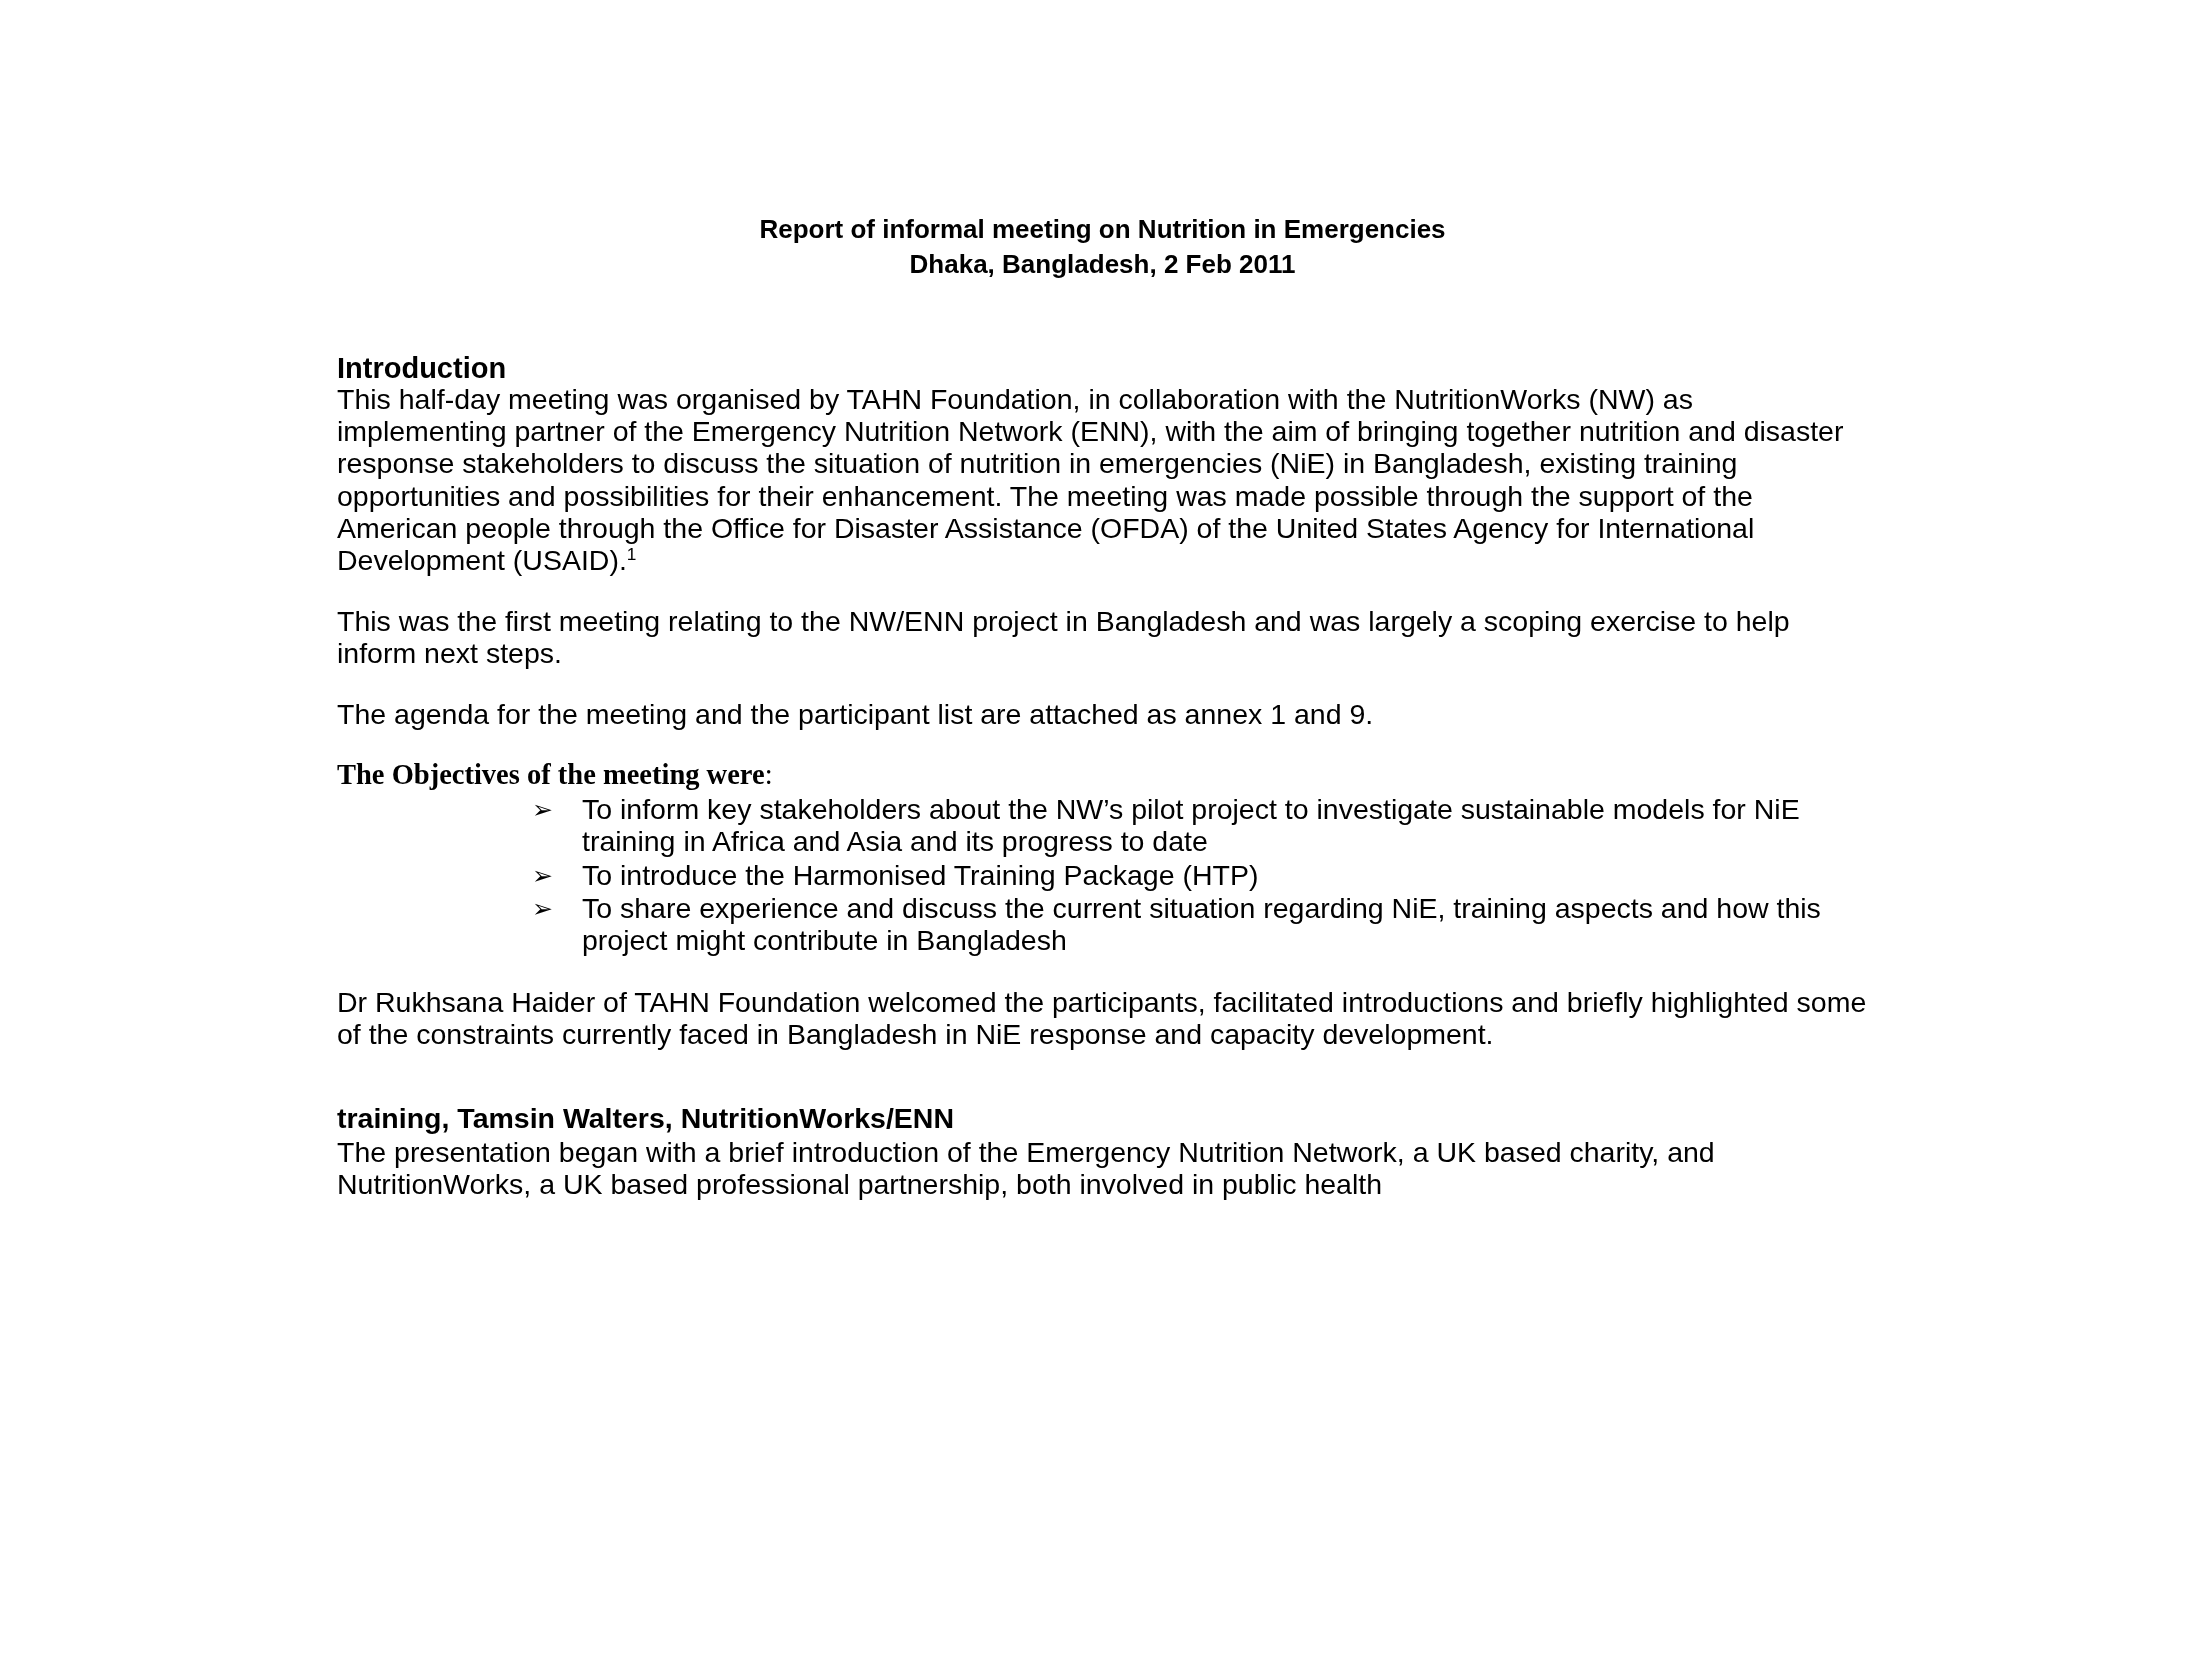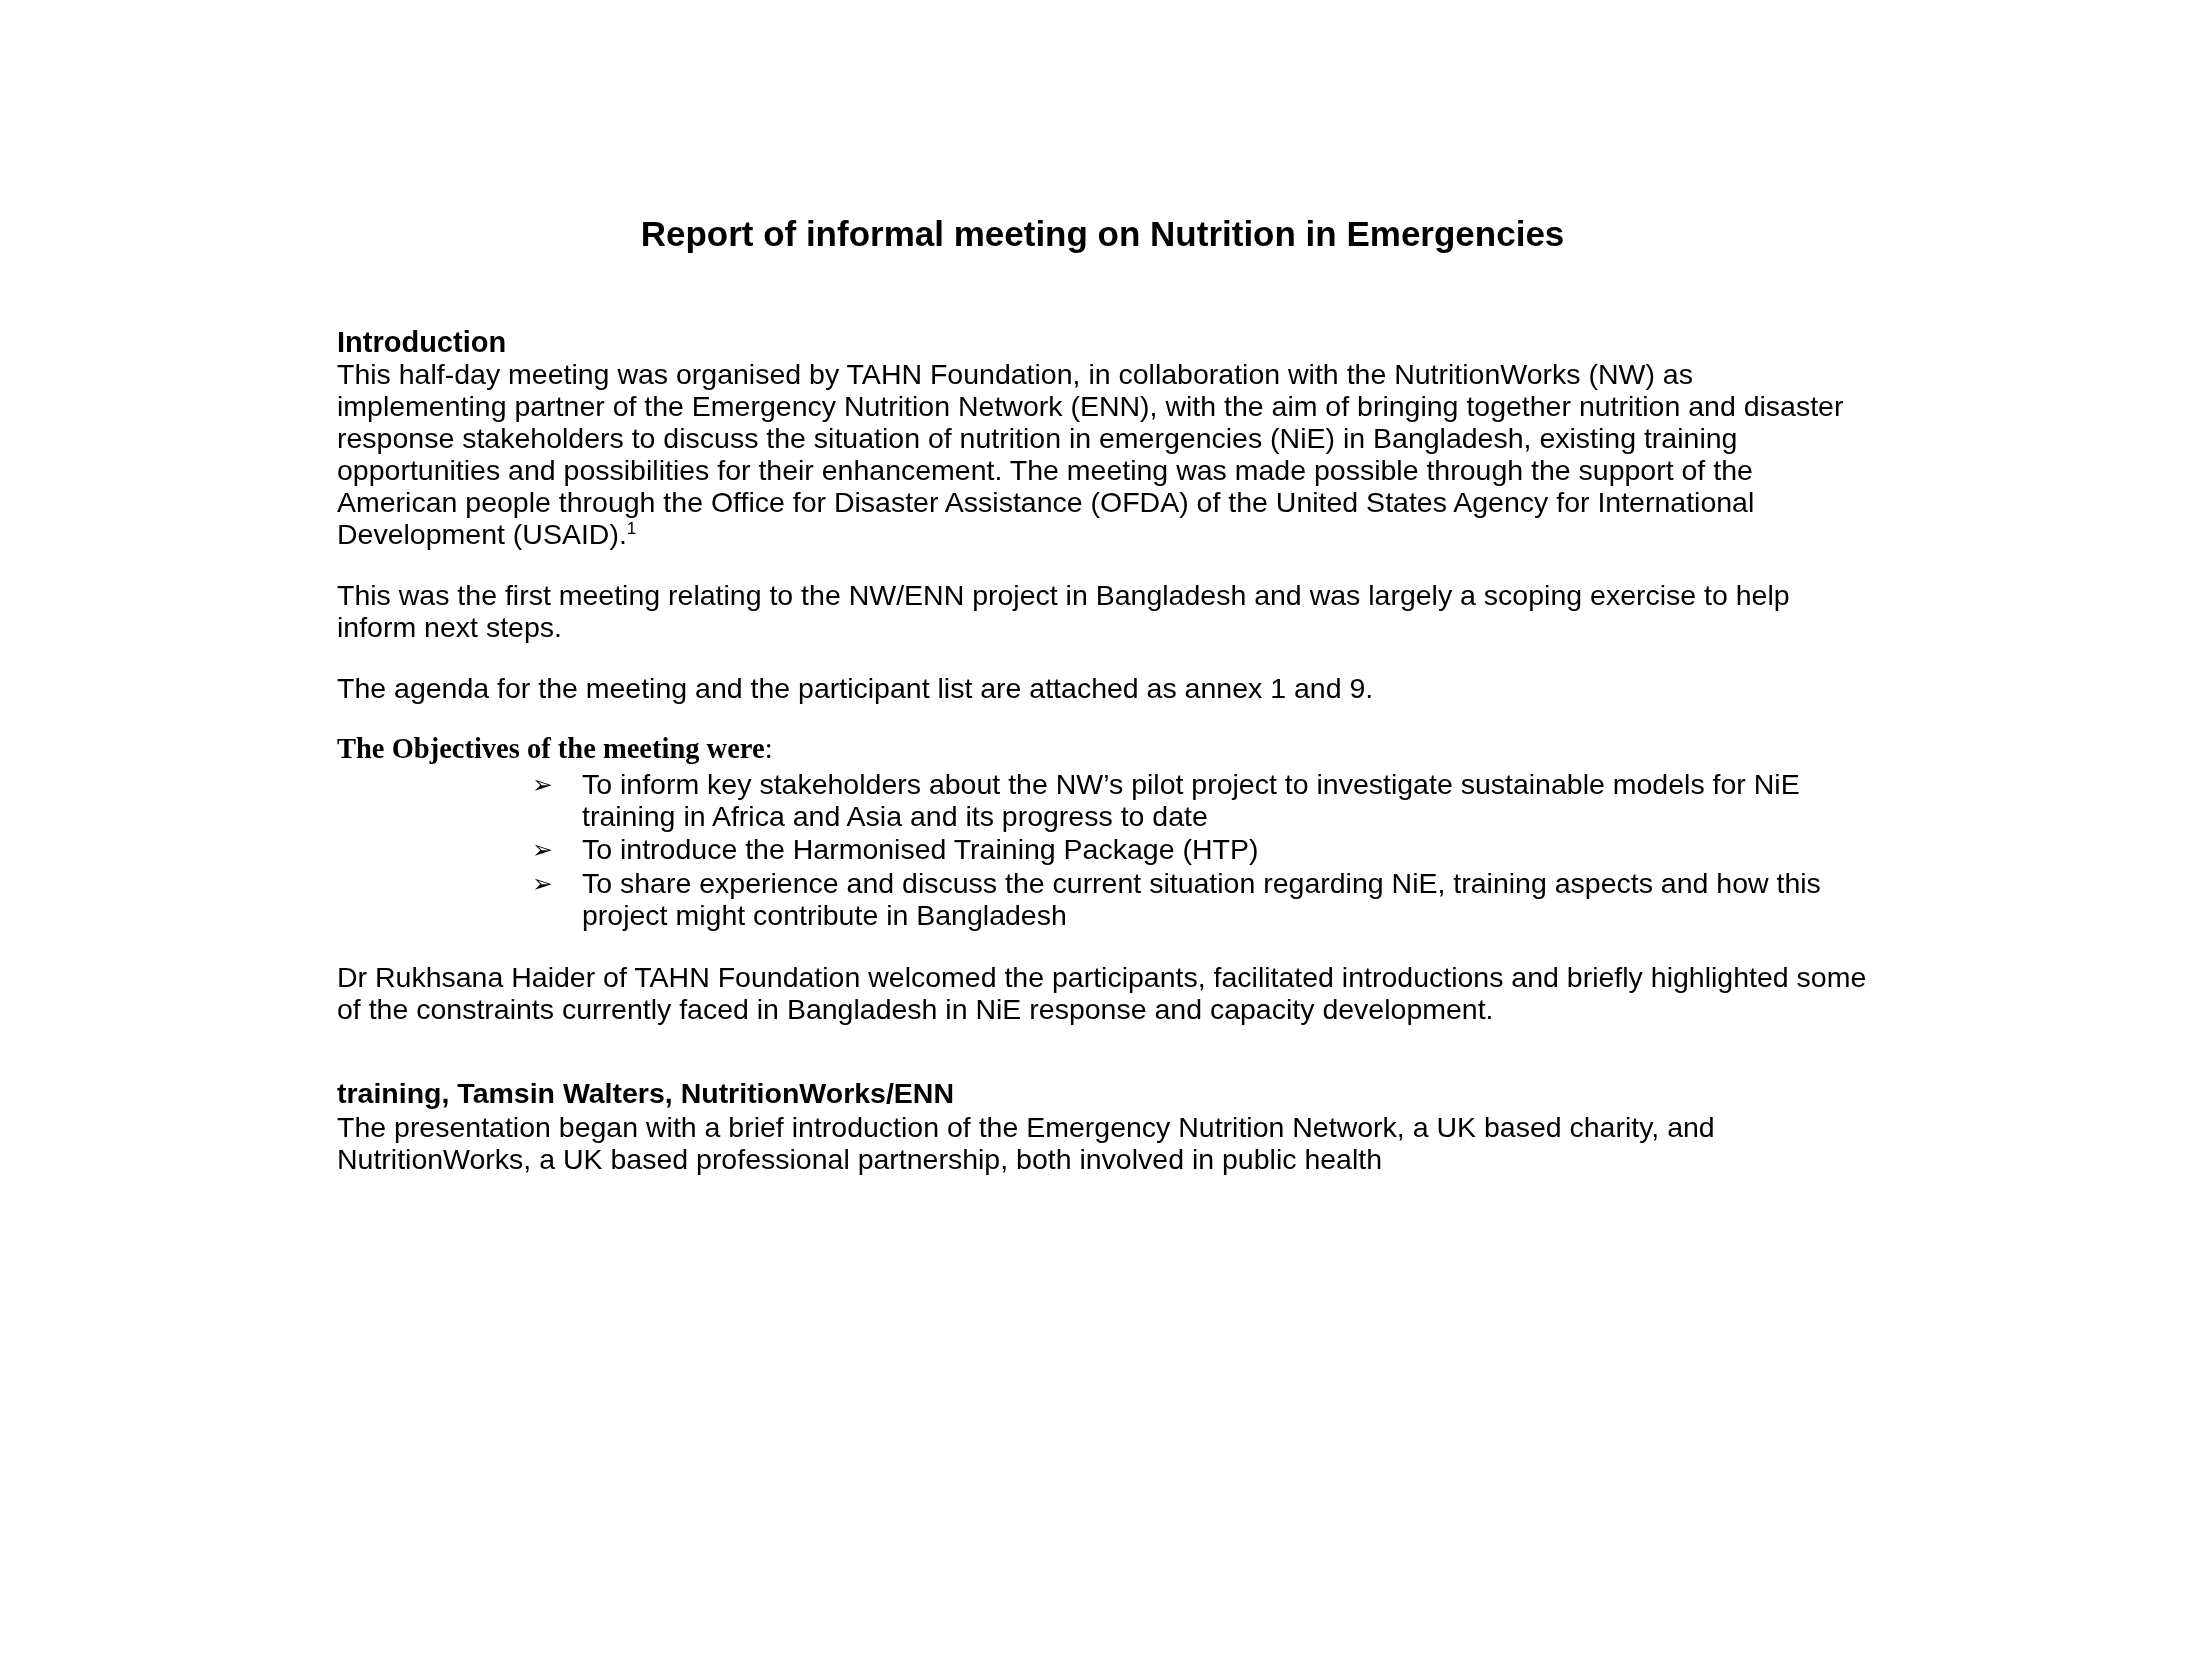--- a/index.html
+++ b/index.html
@@ -18,21 +18,21 @@
     position: relative;
     width: 2205px;
     height: 1654px;
     background: #ffffff;
     box-sizing: border-box;
     padding: 216px 337px 0 337px;
   }
   .doc-title {
     text-align: center;
     font-weight: bold;
-    font-size: 35px;
+    font-size: 26px;
     line-height: 1.0;
   }
   .doc-title .line {
     display: block;
     margin-bottom: 8.6px;
   }
   .section-heading {
     font-weight: bold;
     font-size: 29px;
     margin-top: 76px;
@@ -95,20 +95,21 @@
     margin-top: 1.7px;
   }
 </style>
 </head>
 <body>
 
 <div class="page">
 
   <div class="doc-title">
     <span class="line">Report of informal meeting on Nutrition in Emergencies</span>
+    <span class="line">Dhaka, Bangladesh, 2 Feb 2011</span>
   </div>
 
   <div class="section-heading">Introduction</div>
 
   <p class="para tight"><span>This half-day meeting was organised by TAHN Foundation, in collaboration with the NutritionWorks (NW) as implementing partner of the Emergency Nutrition Network (ENN), with the aim of bringing together nutrition and disaster response stakeholders to discuss the situation of nutrition in emergencies (NiE) in Bangladesh, existing training opportunities and possibilities for their enhancement. The meeting was made possible through the support of the American people through the Office for Disaster Assistance (OFDA) of the United States Agency for International Development (USAID).</span><span class="sup">1</span></p>
 
   <p class="para">This was the first meeting relating to the NW/ENN project in Bangladesh and was largely a scoping exercise to help inform next steps.</p>
 
   <p class="para">The agenda for the meeting and the participant list are attached as annex 1 and 9.</p>
 

